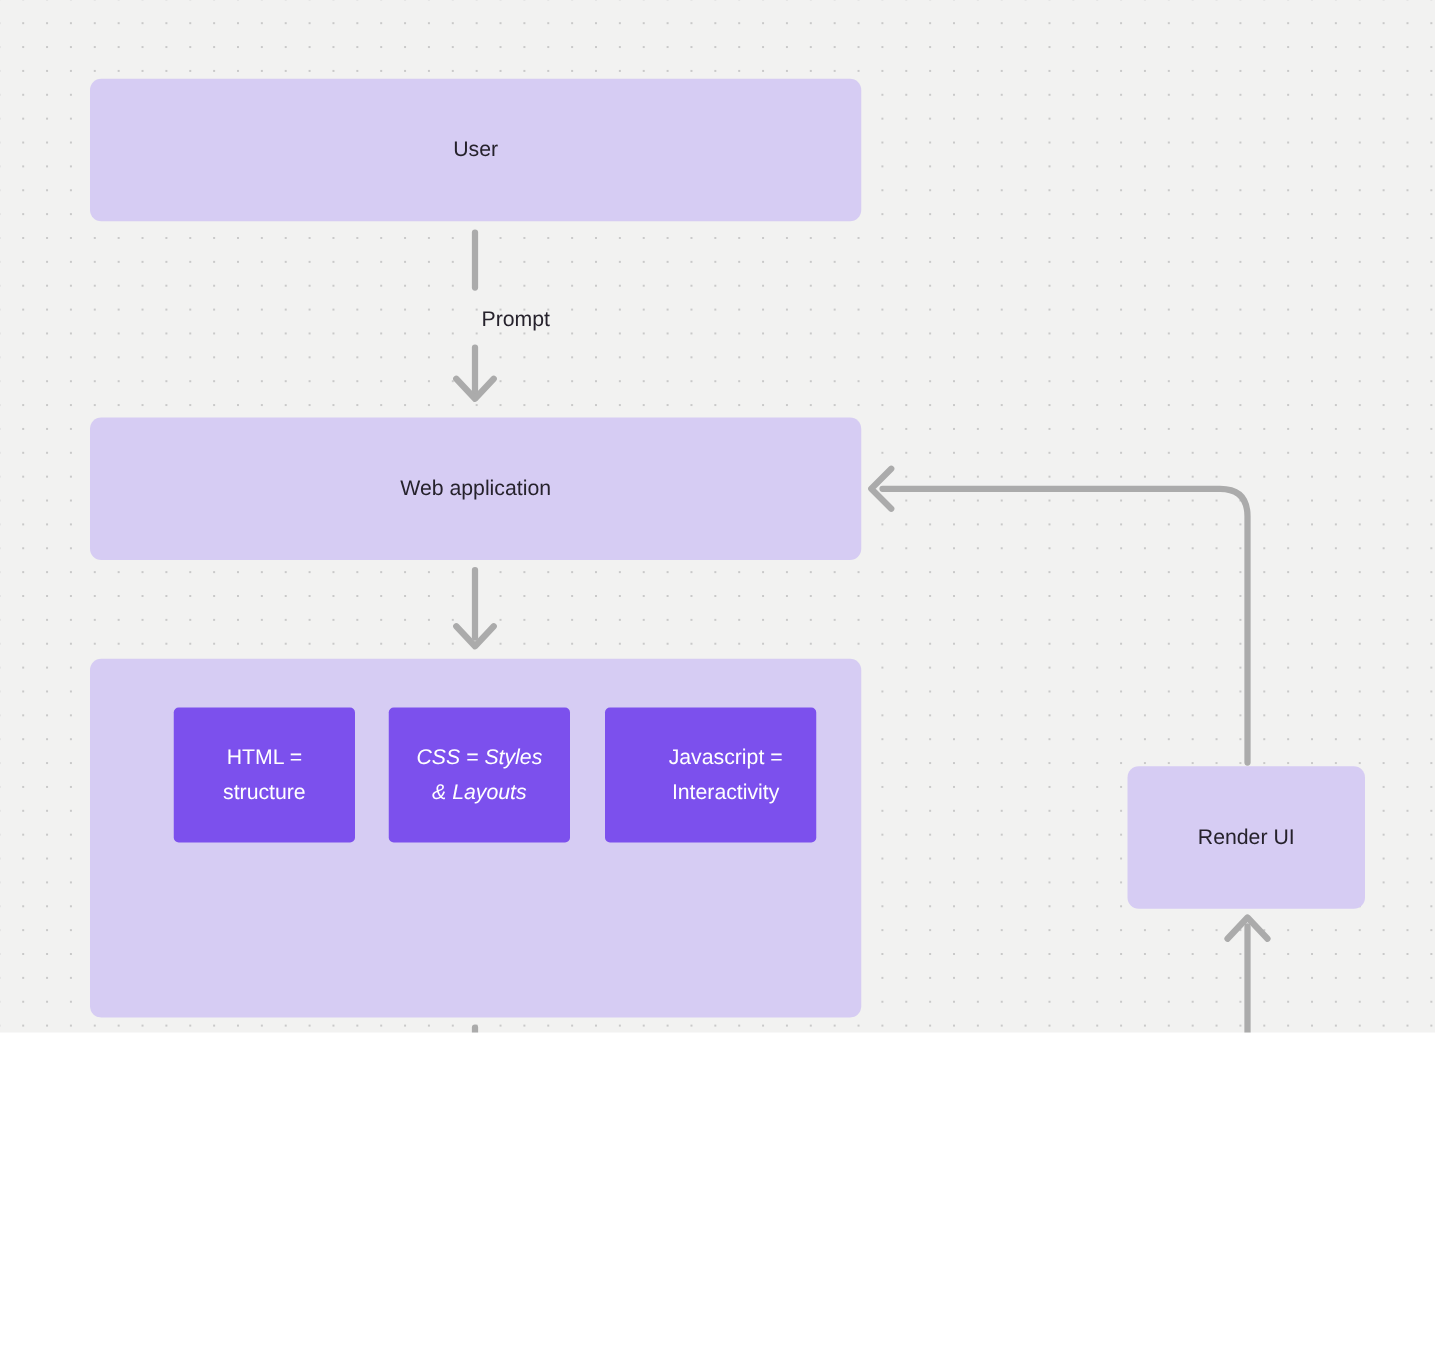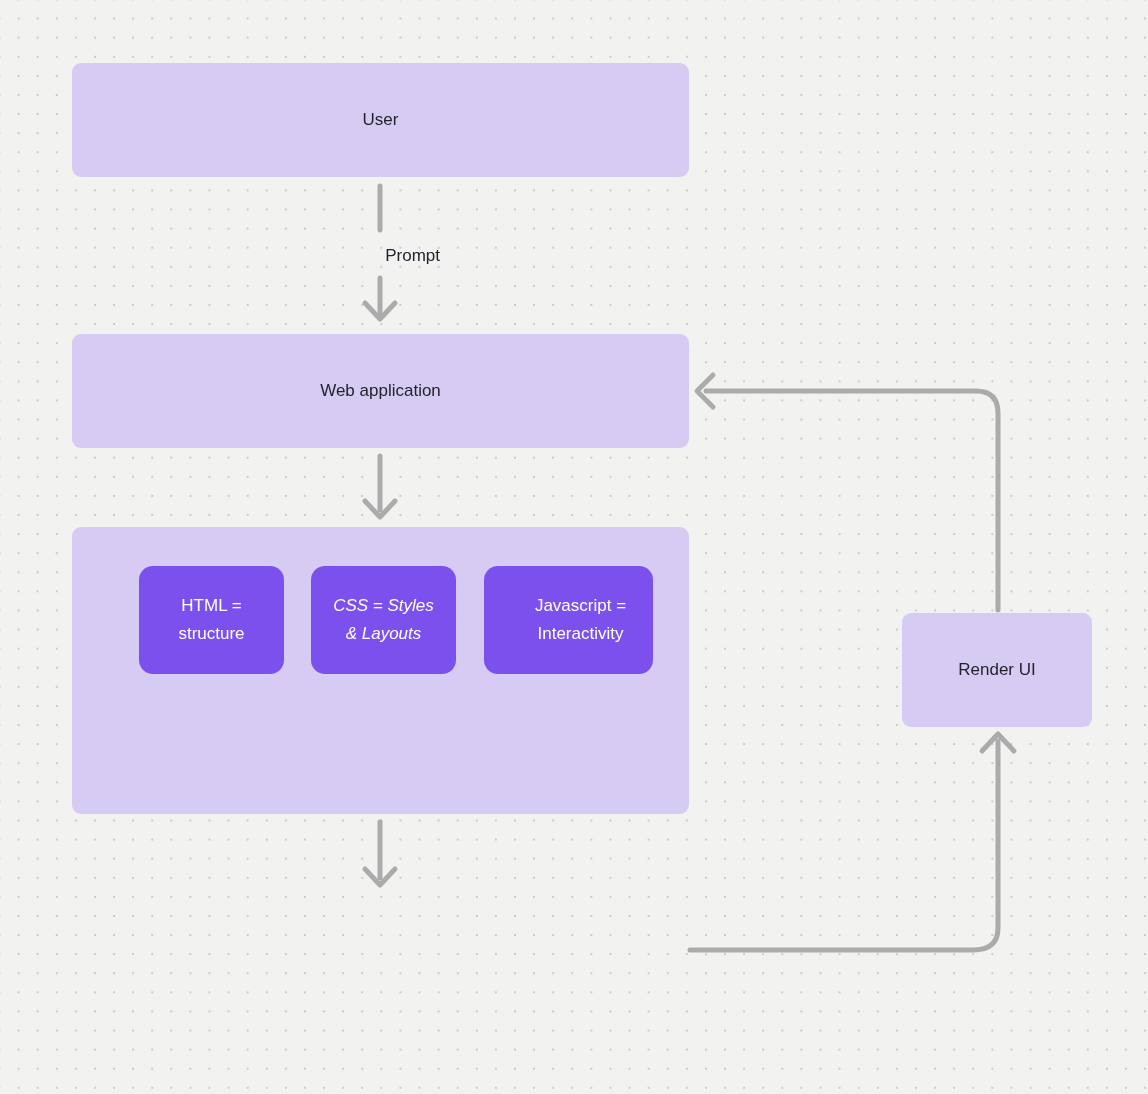--- a/index.html
+++ b/index.html
@@ -1,18 +1,18 @@
 <!DOCTYPE html>
 <html style="--canvas-bg: #f2f2f1; --dot-color: #c9c9c9; --node-fill: #d6ccf3; --chip-fill: #7c50ed; --line-color: #ababab; --text-dark: #26222c; --text-light: #ffffff;"><head>
 <meta charset="utf-8">
 <style>
   html,body { margin:0; padding:0; }
   .canvas {
     position:relative;
-    width:1148px; height:1094px;
+    width:1148px; height:826px;
     background-color:var(--canvas-bg,#f2f2f1);
     background-image:radial-gradient(circle, var(--dot-color,#c9c9c9) 1.1px, transparent 1.25px);
     background-size:19.1px 19.1px;
     background-position:9px 9px;
     font-family:"Liberation Sans", sans-serif;
     overflow:hidden;
   }
   .edges-layer { position:absolute; left:0; top:0; width:1148px; height:1094px; }
   .edges-layer path { stroke:var(--line-color,#ababab); stroke-width:5; fill:none;
                       stroke-linecap:round; stroke-linejoin:round; }
@@ -22,21 +22,21 @@
     display:flex; align-items:center; justify-content:center;
     color:var(--text-dark,#26222c); font-size:17px; font-weight:500;
   }
   .node-user   { left:72px;  top:63px;  width:617px; height:114px; }
   .node-web    { left:72px;  top:334px; width:617px; height:114px; }
   .node-group  { left:72px;  top:527px; width:617px; height:287px; display:block; }
   .node-vite   { left:72px;  top:895px; width:617px; height:114px; }
   .node-render { left:902px; top:613px; width:190px; height:114px; }
   .chip {
     position:absolute; top:39px; width:145px; height:108px;
-    border-radius:14px; background:var(--chip-fill,#7c50ed);
+    border-radius:4px; background:var(--chip-fill,#7c50ed);
     color:var(--text-light,#ffffff);
     display:flex; align-items:center; justify-content:center;
     text-align:center; font-size:17px; line-height:28px; font-weight:500;
     white-space:pre-line;
   }
   .chip-1 { left:67px; }
   .chip-2 { left:239px;font-style:italic; }
   .chip-3 { left:412px;padding-left:24px; }
   .group-caption {
     position:absolute; left:0; right:0; top:193px;

